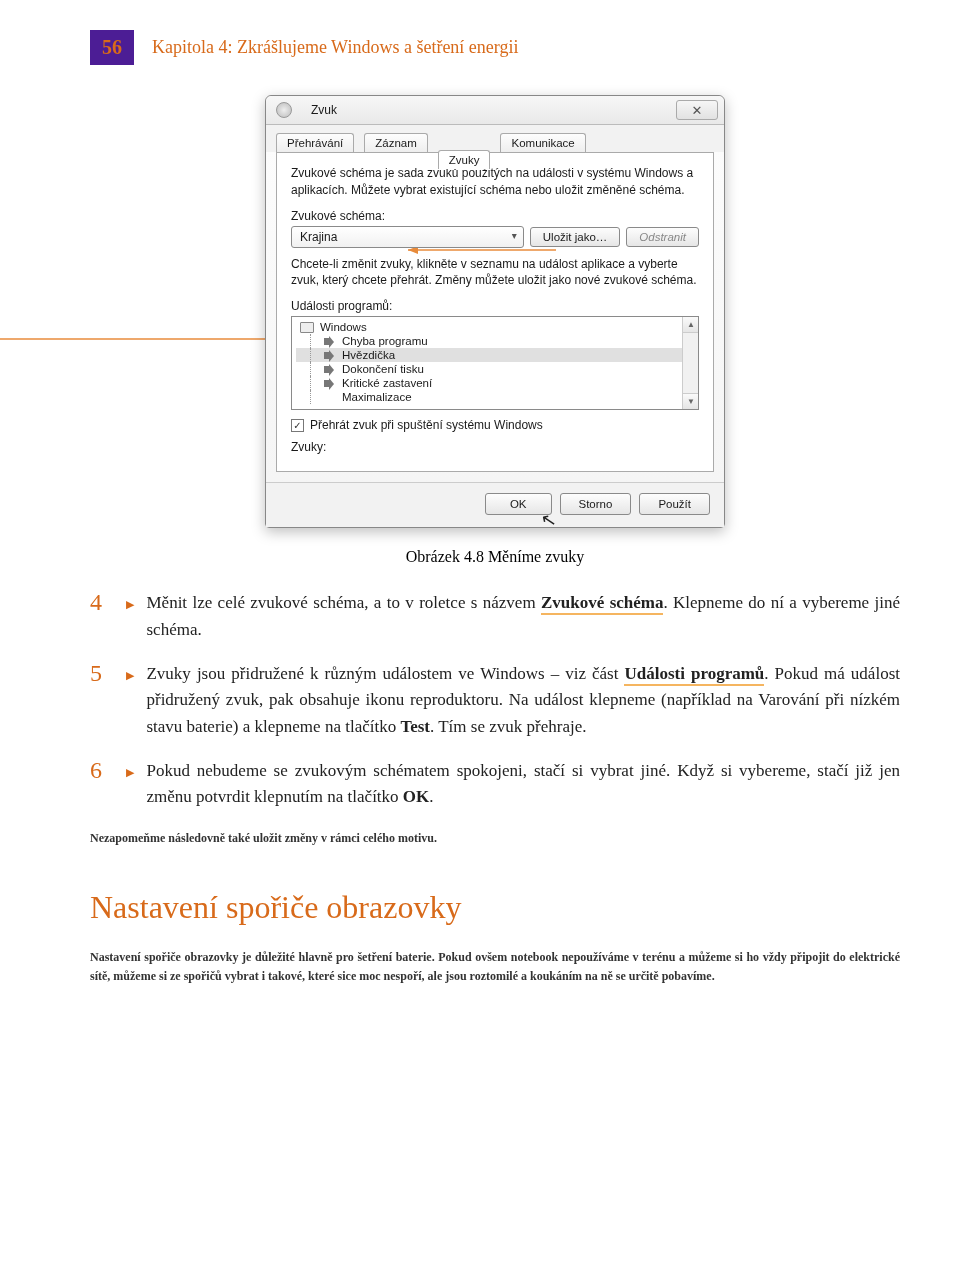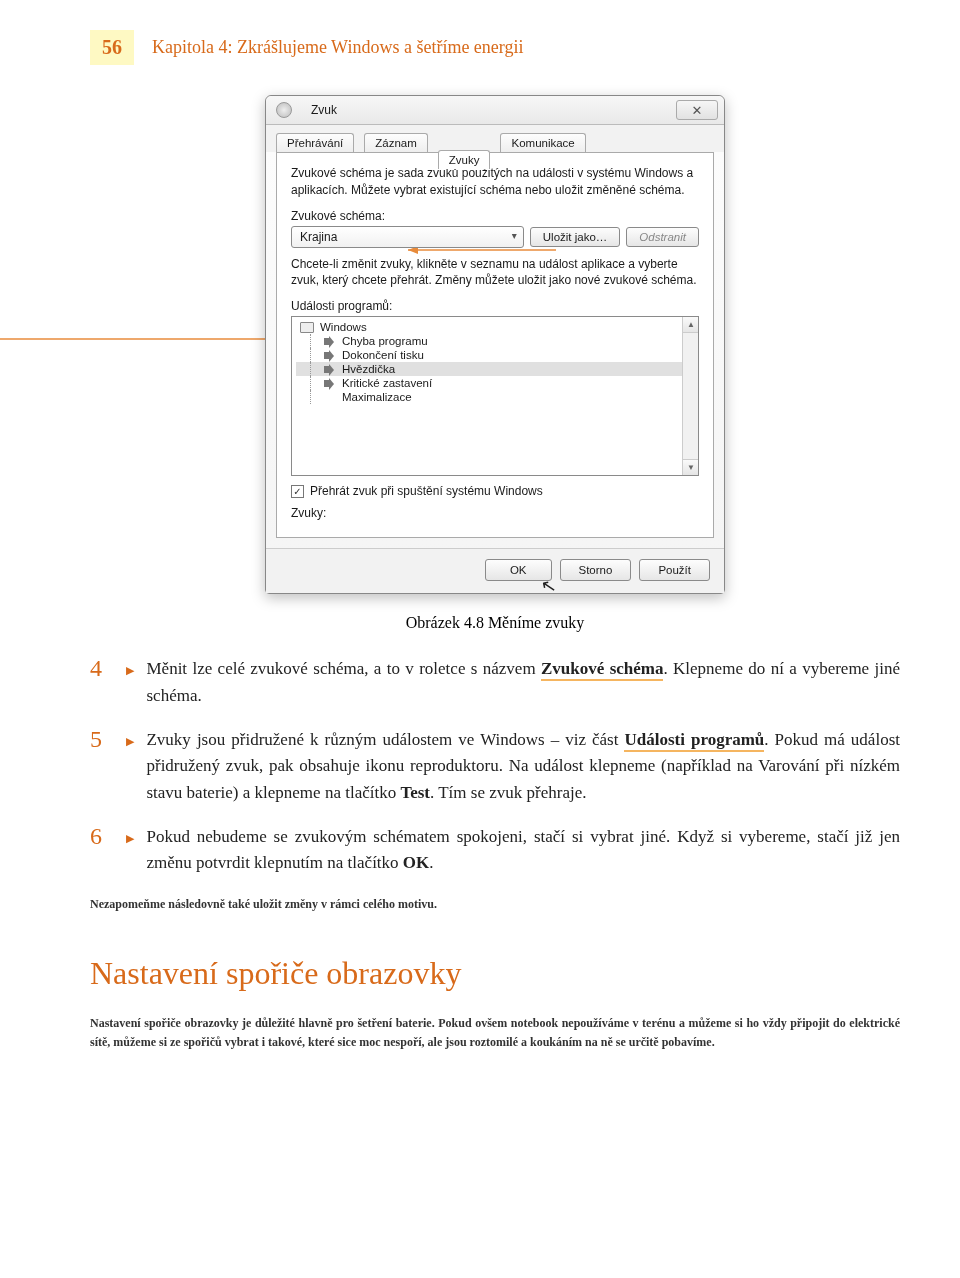--- a/index.html
+++ b/index.html
@@ -13,21 +13,21 @@
   .page {
     padding: 30px 60px 60px 90px;
     position: relative;
   }
   .header-row {
     display: flex;
     align-items: center;
     margin-bottom: 30px;
   }
   .page-num-box {
-    background: #fef9c3;
+    background: #4c1d95;
     color: #d86a1a;
     font-weight: bold;
     font-size: 20px;
     padding: 6px 12px;
     margin-right: 18px;
   }
   .chapter-title {
     color: #d86a1a;
     font-size: 18px;
     font-weight: normal;
@@ -118,21 +118,21 @@
     background: linear-gradient(#fdfdfd,#e6e6e6);
     padding: 3px 12px;
     border-radius: 3px;
     font-size: 11.5px;
     cursor: default;
   }
   .btn.disabled { color: #888; font-style: italic; }
   .listbox {
     border: 1px solid #8a8a8a;
     background: #fff;
-    height: 160px;
+    height: 94px;
     overflow: hidden;
     position: relative;
     margin-bottom: 8px;
   }
   .listbox-inner { padding: 3px 4px; }
   .list-item {
     display: flex; align-items: center; gap: 6px;
     padding: 1px 4px;
     font-size: 11.5px;
   }
@@ -226,21 +226,21 @@
 </style>
 </head>
 <body>
 
 <div class="page">
 
   <div class="header-row">
     <div class="page-num-box">56</div>
     <div class="chapter-title">
       <span class="chap-label">Kapitola 4:</span>
-      <span>Zkrášlujeme Windows a šetříme energii</span>
+      <span>Zkrášlujeme Windows a šetření energii</span>
     </div>
   </div>
 
   <svg class="arrow-annot" style="left:-34px; top:332px; width:330px; height:14px;">
     <line x1="0" y1="7" x2="312" y2="7" stroke="#e88b3b" stroke-width="1.4"></line>
     <polygon points="312,7 304,3 304,11" fill="#e88b3b"></polygon>
   </svg>
 
   <div class="win-dialog-wrap">
     <div class="win-dialog">
@@ -284,27 +284,27 @@
         <div class="listbox">
           <div class="listbox-inner">
             <div class="list-item">
               <span class="ic"></span>
               <span>Windows</span>
             </div>
             <div class="list-item indent">
               <span class="spk"></span>
               <span>Chyba programu</span>
             </div>
+            <div class="list-item indent sel">
+              <span class="spk"></span>
+              <span>Hvězdička</span>
+            </div>
             <div class="list-item indent">
               <span class="spk"></span>
               <span>Dokončení tisku</span>
-            </div>
-            <div class="list-item indent sel">
-              <span class="spk"></span>
-              <span>Hvězdička</span>
             </div>
             <div class="list-item indent">
               <span class="spk"></span>
               <span>Kritické zastavení</span>
             </div>
             <div class="list-item indent">
               <span style="width:12px"></span>
               <span>Maximalizace</span>
             </div>
           </div>

